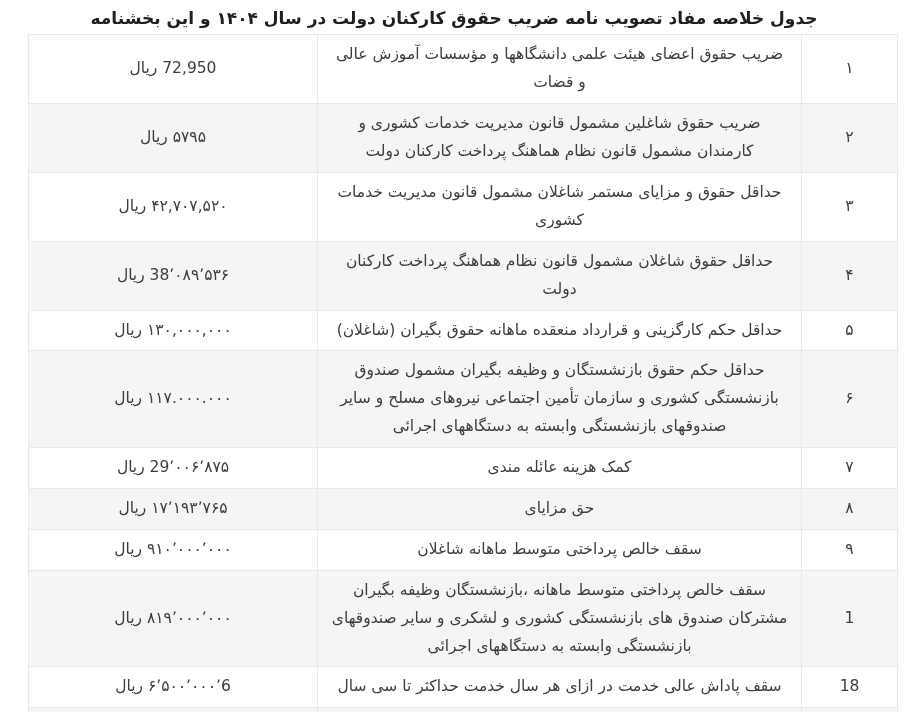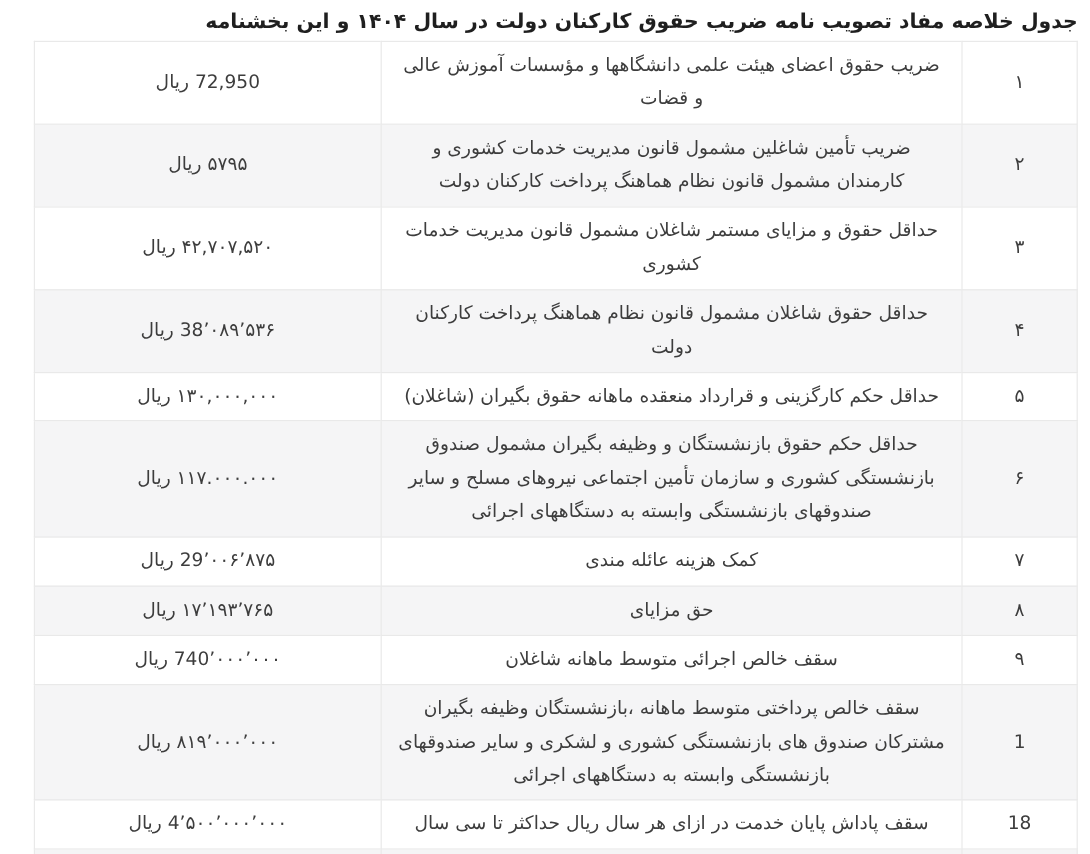--- a/index.html
+++ b/index.html
@@ -5,21 +5,21 @@
   :root{
     --bg:#ffffff; --stripe:#f5f5f6; --border:#e9e9e9; --text:#3d3d3d; --title:#1f1f1f;
   }
   html,body{margin:0;padding:0;}
   body{
     width:908px; height:712px; background:var(--bg);
     font-family:"DejaVu Sans", sans-serif;
     direction:rtl; overflow:hidden;
   }
   .page-title{
-    text-align:right; font-weight:bold; font-size:17px; color:var(--title);
+    text-align:center; font-weight:bold; font-size:17px; color:var(--title);
     padding:8px 10px 6px 10px; line-height:1.2;
   }
   table.salary-table{
     border-collapse:collapse; table-layout:fixed;
     width:869px; margin:0 10px 0 29px;
     background:var(--bg);
   }
   table.salary-table td{
     border:1px solid var(--border);
     text-align:center; vertical-align:middle;
@@ -43,21 +43,21 @@
     <col style="width:289px">
   </colgroup>
   <tbody>
     <tr>
       <td class="cell-no">۱</td>
       <td class="cell-desc">ضریب حقوق اعضای هیئت علمی دانشگاهها و مؤسسات آموزش عالی و قضات</td>
       <td class="cell-value">72,950 ریال</td>
     </tr>
     <tr>
       <td class="cell-no">۲</td>
-      <td class="cell-desc">ضریب تأمین شاغلین مشمول قانون مدیریت خدمات کشوری و کارمندان مشمول قانون نظام هماهنگ پرداخت کارکنان دولت</td>
+      <td class="cell-desc">ضریب حقوق شاغلین مشمول قانون مدیریت خدمات کشوری و کارمندان مشمول قانون نظام هماهنگ پرداخت کارکنان دولت</td>
       <td class="cell-value">۵۷۹۵ ریال</td>
     </tr>
     <tr>
       <td class="cell-no">۳</td>
       <td class="cell-desc">حداقل حقوق و مزایای مستمر شاغلان مشمول قانون مدیریت خدمات کشوری</td>
       <td class="cell-value">۴۲,۷۰۷,۵۲۰ ریال</td>
     </tr>
     <tr>
       <td class="cell-no">۴</td>
       <td class="cell-desc">حداقل حقوق شاغلان مشمول قانون نظام هماهنگ پرداخت کارکنان دولت</td>
@@ -78,32 +78,32 @@
       <td class="cell-desc">کمک هزینه عائله مندی</td>
       <td class="cell-value">29٬۰۰۶٬۸۷۵ ریال</td>
     </tr>
     <tr>
       <td class="cell-no">۸</td>
       <td class="cell-desc">حق مزایای</td>
       <td class="cell-value">۱۷٬۱۹۳٬۷۶۵ ریال</td>
     </tr>
     <tr>
       <td class="cell-no">۹</td>
-      <td class="cell-desc">سقف خالص اجرائی متوسط ماهانه شاغلان</td>
-      <td class="cell-value">740٬۰۰۰٬۰۰۰ ریال</td>
+      <td class="cell-desc">سقف خالص پرداختی متوسط ماهانه شاغلان</td>
+      <td class="cell-value">۹۱۰٬۰۰۰٬۰۰۰ ریال</td>
     </tr>
     <tr>
       <td class="cell-no">1</td>
       <td class="cell-desc">سقف خالص پرداختی متوسط ماهانه ،بازنشستگان وظیفه بگیران مشترکان صندوق های بازنشستگی کشوری و لشکری و سایر صندوقهای بازنشستگی وابسته به دستگاههای اجرائی</td>
       <td class="cell-value">۸۱۹٬۰۰۰٬۰۰۰ ریال</td>
     </tr>
     <tr>
       <td class="cell-no">18</td>
-      <td class="cell-desc">سقف پاداش پایان خدمت در ازای هر سال ریال حداکثر تا سی سال</td>
-      <td class="cell-value">4٬۵۰۰٬۰۰۰٬۰۰۰ ریال</td>
+      <td class="cell-desc">سقف پاداش عالی خدمت در ازای هر سال خدمت حداکثر تا سی سال</td>
+      <td class="cell-value">۶٬۵۰۰٬۰۰۰٬6 ریال</td>
     </tr>
     <tr>
       <td class="cell-no">۱۲</td>
       <td class="cell-desc">مستمری والدین شهدا</td>
       <td class="cell-value">۱۸۰,۰۰۰,۰۰۰ ریال</td>
     </tr>
   </tbody>
 </table>
 
 </body></html>

